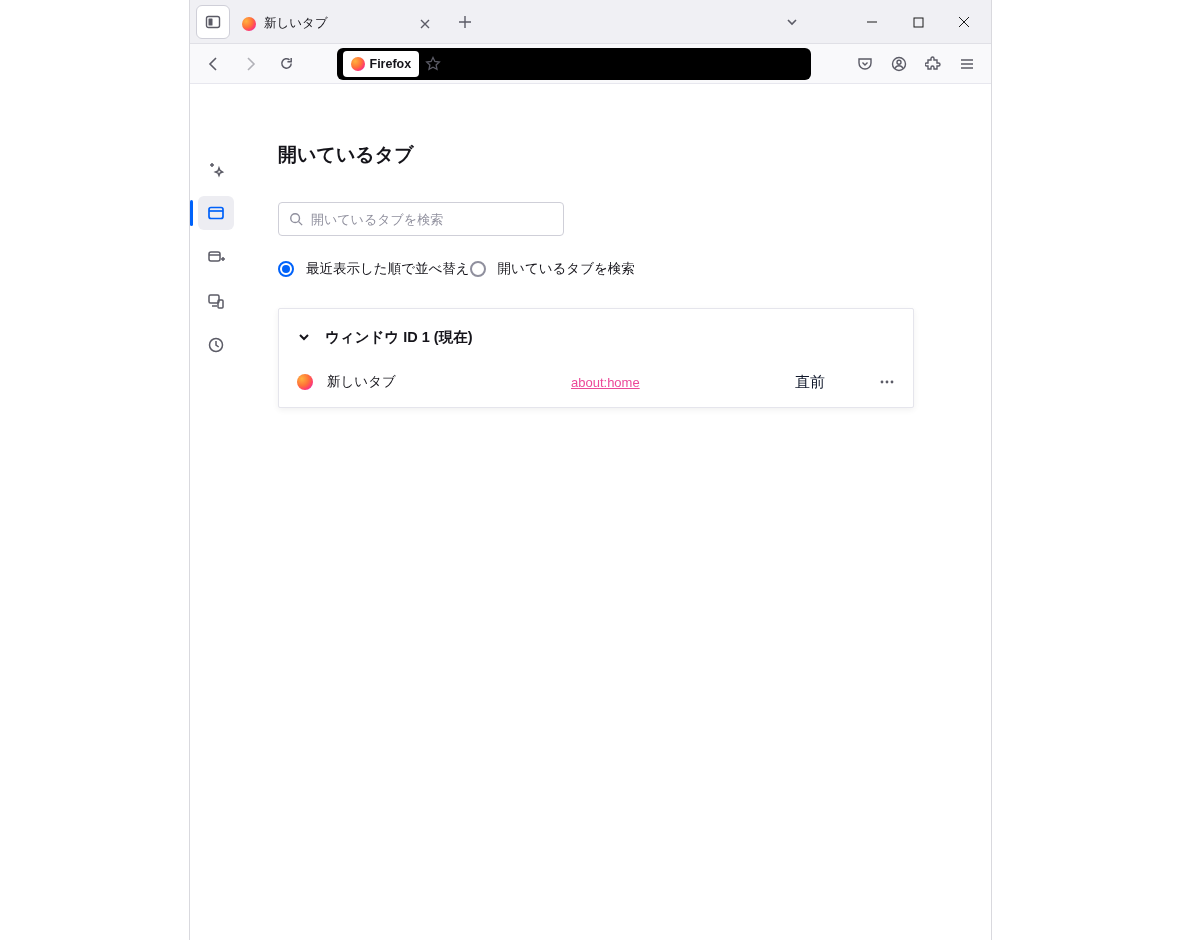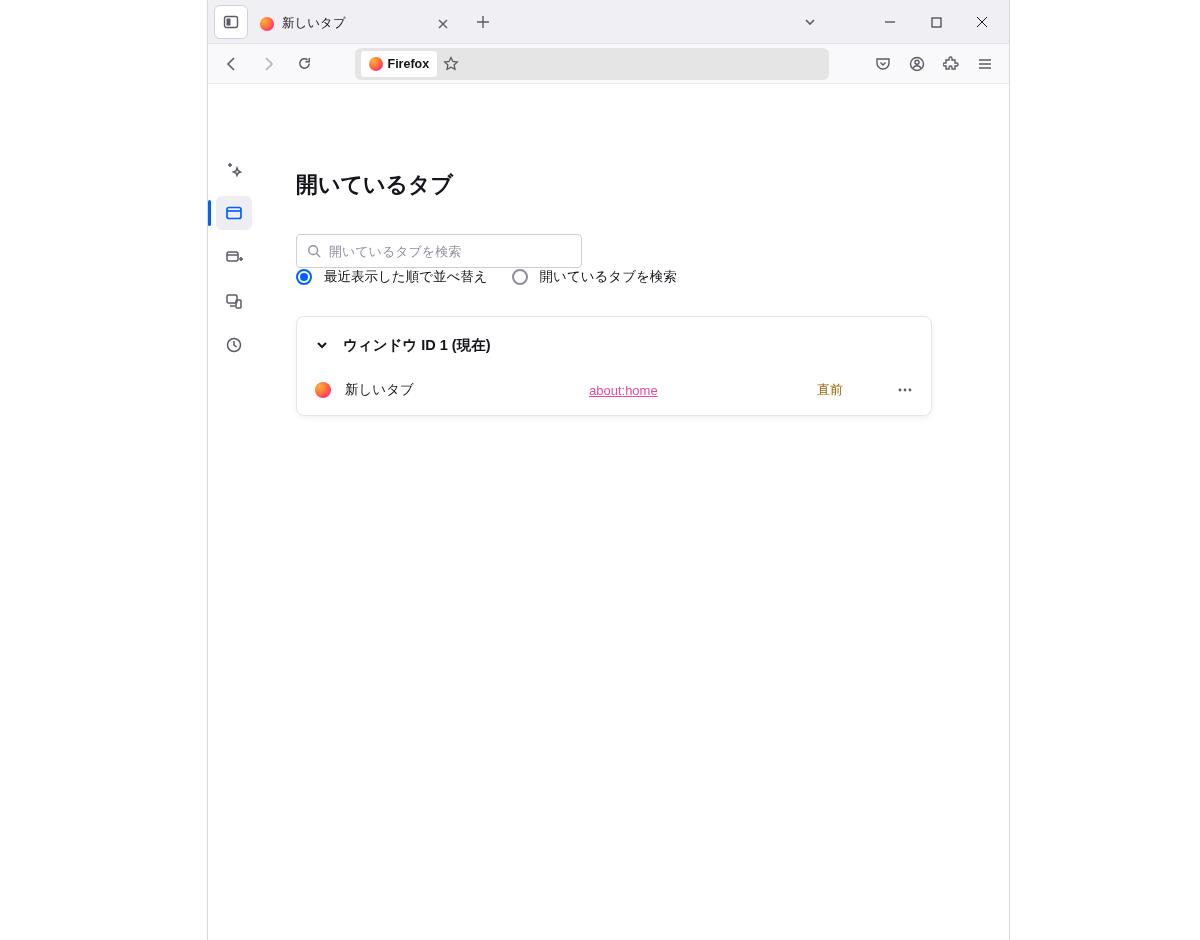--- a/index.html
+++ b/index.html
@@ -7,21 +7,21 @@
     font-family: "Segoe UI", "Meiryo", "Yu Gothic", sans-serif;
     background: #fff;
     font-size: 13px;
     color: #15141a;
     width: 1200px;
     height: 940px;
     overflow: hidden;
   }
   .outer {
     position: absolute;
-    left: 207px;
+    left: 189px;
     top: 0;
     width: 803px;
     height: 940px;
     border-left: 1px solid #d9d9de;
     border-right: 1px solid #d9d9de;
     background: #fff;
     display: flex;
     flex-direction: column;
   }
 
@@ -76,21 +76,21 @@
   }
   .nav-btn {
     width: 32px; height: 32px; border-radius: 4px;
     display:flex;align-items:center;justify-content:center;
     color:#5b5b66;
   }
   .nav-btn.disabled { opacity: .45; }
   .urlbar-wrap { flex:1; display:flex; justify-content:center; }
   .urlbar {
     width: 474px; height: 32px;
-    background: #e5e5e5;
+    background: #000000;
     border-radius: 6px;
     display:flex; align-items:center;
     padding: 0 6px;
     gap: 6px;
   }
   .urlbar-identity {
     height: 26px;
     background:#fff;
     border-radius:4px;
     display:flex;align-items:center;
@@ -126,63 +126,63 @@
   .rail-btn.active {
     background:#ededf2;
     color:#0062fa;
   }
   .rail-btn.active::before{
     content:""; position:absolute; left:-8px; top:4px; bottom:4px;
     width:3px; background:#0062fa; border-radius:2px;
   }
 
   .main { flex:1; padding: 58px 40px 0 36px; }
-  .page-title { font-size: 22px; font-weight: 700; margin-bottom: 34px; margin-top: 28px; }
+  .page-title { font-size: 19px; font-weight: 700; margin-bottom: 34px; }
   .search-box {
     width: 286px; height: 34px;
     border:1px solid #cfcfd8; border-radius:4px;
     display:flex;align-items:center;
     padding:0 10px; gap:8px; color:#6f6f7b;
   }
   .search-input {
     border:none;outline:none;flex:1;font-size:13px;background:transparent;
   }
   .search-input::placeholder{color:#8f8f9d;}
 
-  .sort-row { display:flex; align-items:center; gap:24px; }
+  .sort-row { display:flex; align-items:center; margin-top:24px; }
   .radio-opt { display:flex; align-items:center; gap:12px; font-size:13.5px; cursor:pointer;}
   .radio-outer {
     width:16px;height:16px;border:2px solid #8f8f9d;border-radius:50%;
     display:flex;align-items:center;justify-content:center;
   }
   .radio-opt.selected .radio-outer { border-color:#0062fa; }
   .radio-inner { width:8px;height:8px;border-radius:50%;background:#0062fa; display:none;}
   .radio-opt.selected .radio-inner { display:block; }
 
   .card {
     margin-top: 30px;
     width: 636px;
     background:#fff;
     border:1px solid #e5e5ec;
-    border-radius:8px;
+    border-radius:2px;
     box-shadow: 0 2px 6px rgba(0,0,0,.06);
     padding: 4px 0 4px 0;
   }
   .group-header {
     height:48px; display:flex; align-items:center; gap:14px;
     padding: 0 18px;
     font-size:14.5px; font-weight:700;
   }
   .row {
     height:42px; display:flex; align-items:center; padding:0 18px; gap:14px;
   }
   .row-title { font-size:13.5px; width: 230px; }
   .row-url { color:#ec4899; text-decoration: underline; font-size:13px; flex:0 0 auto; }
   .row-spacer { flex:1; }
-  .row-time { color:#a16207; font-size:13px; margin-right:40px;}
+  .row-time { color:#0f172a; font-size:15px; margin-right:40px;}
   .row-menu { color:#5b5b66; }
 
   svg { display:block; }
   .ff-logo {
     width:16px;height:16px;border-radius:50%;
     background: radial-gradient(circle at 30% 30%, #ffb23e 0%, #ff7139 45%, #ff3c6e 70%, #a93cff 100%);
   }
   .ff-logo.sm{width:14px;height:14px;}
 </style>
 </head>

